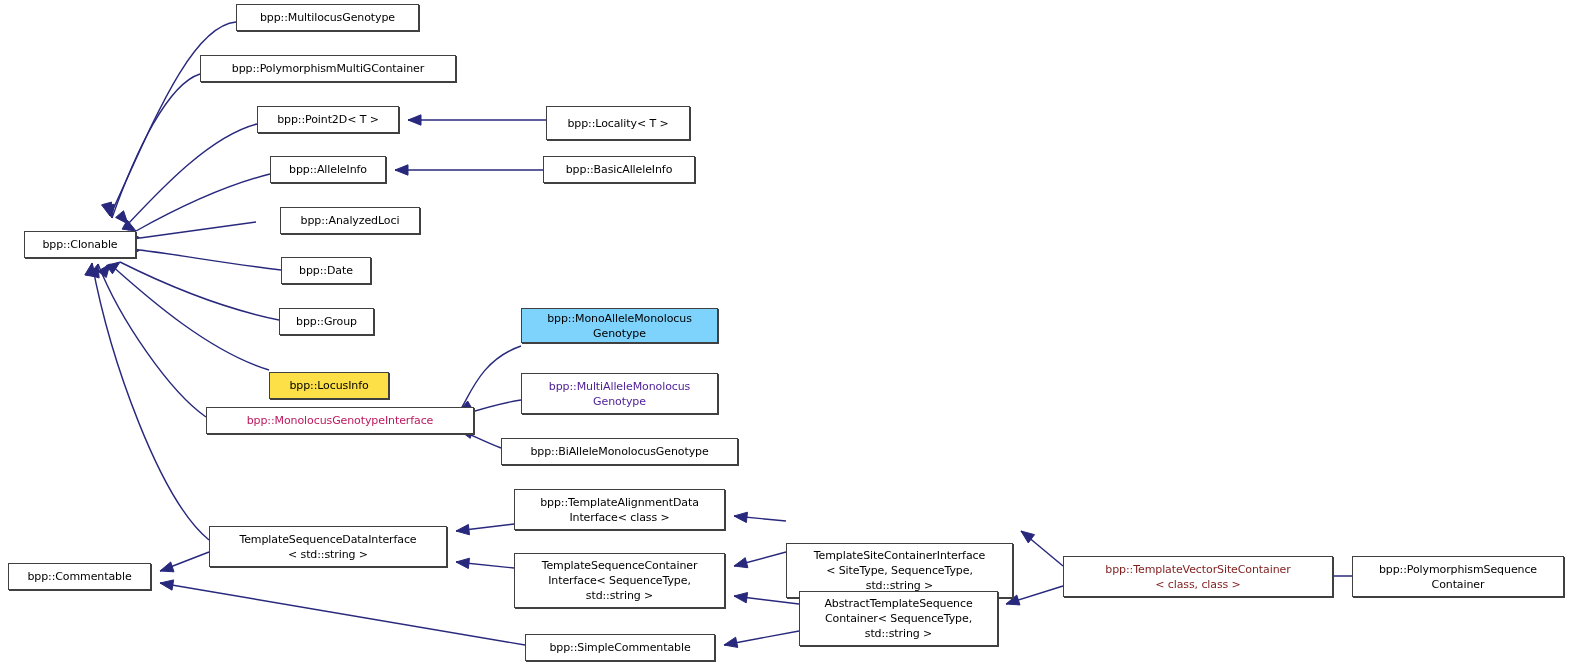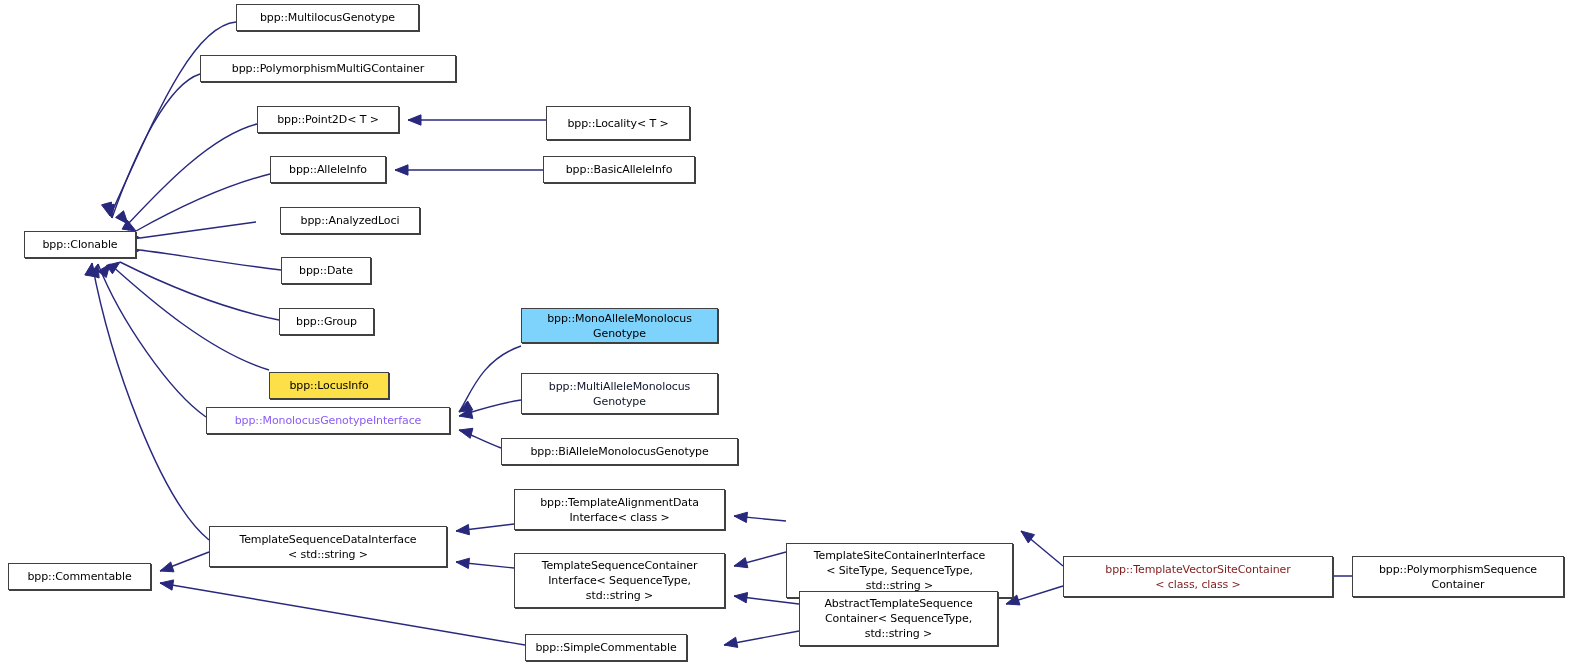--- a/index.html
+++ b/index.html
@@ -158,35 +158,35 @@
       <div class="node" style="left: 236px; top: 4px; width: 183px; height: 27px; background: rgb(255, 255, 255); border-color: rgb(64, 64, 64); color: rgb(0, 0, 0);">bpp::MultilocusGenotype</div>
       <div class="node" style="left: 200px; top: 55px; width: 256px; height: 27px; background: rgb(255, 255, 255); border-color: rgb(64, 64, 64); color: rgb(0, 0, 0);">bpp::PolymorphismMultiGContainer</div>
       <div class="node" style="left: 257px; top: 106px; width: 142px; height: 27px; background: rgb(255, 255, 255); border-color: rgb(64, 64, 64); color: rgb(0, 0, 0);">bpp::Point2D&lt; T &gt;</div>
       <div class="node" style="left: 546px; top: 106px; width: 144px; height: 34px; background: rgb(255, 255, 255); border-color: rgb(64, 64, 64); color: rgb(0, 0, 0);">bpp::Locality&lt; T &gt;</div>
       <div class="node" style="left: 270px; top: 156px; width: 116px; height: 27px; background: rgb(255, 255, 255); border-color: rgb(64, 64, 64); color: rgb(0, 0, 0);">bpp::AlleleInfo</div>
       <div class="node" style="left: 543px; top: 156px; width: 152px; height: 27px; background: rgb(255, 255, 255); border-color: rgb(64, 64, 64); color: rgb(0, 0, 0);">bpp::BasicAlleleInfo</div>
       <div class="node" style="left: 256px; top: 207px; width: 140px; height: 27px; background: rgb(255, 255, 255); border-color: rgb(64, 64, 64); color: rgb(0, 0, 0); margin-left: 24px;">bpp::AnalyzedLoci</div>
       <div class="node" style="left: 281px; top: 257px; width: 90px; height: 27px; background: rgb(255, 255, 255); border-color: rgb(64, 64, 64); color: rgb(0, 0, 0);">bpp::Date</div>
       <div class="node" style="left: 279px; top: 308px; width: 95px; height: 27px; background: rgb(255, 255, 255); border-color: rgb(64, 64, 64); color: rgb(0, 0, 0);">bpp::Group</div>
       <div class="node" style="left: 269px; top: 372px; width: 120px; height: 27px; background: #fde047; border-color: rgb(64, 64, 64); color: rgb(0, 0, 0);">bpp::LocusInfo</div>
-      <div class="node" style="left: 206px; top: 407px; width: 244px; height: 27px; background: rgb(255, 255, 255); border-color: rgb(64, 64, 64); color: #8b5cf6;">bpp::MonolocusGenotypeInterface</div>
+      <div class="node" style="left: 206px; top: 407px; width: 268px; height: 27px; background: rgb(255, 255, 255); border-color: rgb(64, 64, 64); color: #be185d;">bpp::MonolocusGenotypeInterface</div>
       <div class="node" style="left: 521px; top: 308px; width: 197px; height: 35px; background: #7dd3fc; border-color: rgb(64, 64, 64); color: rgb(0, 0, 0); text-align: center;">bpp::MonoAlleleMonolocus
 Genotype</div>
-      <div class="node" style="left: 521px; top: 373px; width: 197px; height: 41px; background: rgb(255, 255, 255); border-color: rgb(64, 64, 64); color: #0f172a;">bpp::MultiAlleleMonolocus
+      <div class="node" style="left: 521px; top: 373px; width: 197px; height: 41px; background: rgb(255, 255, 255); border-color: rgb(64, 64, 64); color: #4c1d95;">bpp::MultiAlleleMonolocus
 Genotype</div>
       <div class="node" style="left: 501px; top: 438px; width: 237px; height: 27px; background: rgb(255, 255, 255); border-color: rgb(64, 64, 64); color: rgb(0, 0, 0);">bpp::BiAlleleMonolocusGenotype</div>
       <div class="node" style="left: 209px; top: 526px; width: 238px; height: 41px; background: rgb(255, 255, 255); border-color: rgb(64, 64, 64); color: rgb(0, 0, 0);">TemplateSequenceDataInterface
 &lt; std::string &gt;</div>
       <div class="node" style="left: 8px; top: 563px; width: 143px; height: 27px; background: rgb(255, 255, 255); border-color: rgb(64, 64, 64); color: rgb(0, 0, 0);">bpp::Commentable</div>
       <div class="node" style="left: 514px; top: 489px; width: 211px; height: 41px; background: rgb(255, 255, 255); border-color: rgb(64, 64, 64); color: rgb(0, 0, 0);">bpp::TemplateAlignmentData
 Interface&lt; class &gt;</div>
       <div class="node" style="left: 514px; top: 553px; width: 211px; height: 55px; background: rgb(255, 255, 255); border-color: rgb(64, 64, 64); color: rgb(0, 0, 0);">TemplateSequenceContainer
 Interface&lt; SequenceType,
 std::string &gt;</div>
-      <div class="node" style="left: 525px; top: 634px; width: 162px; height: 27px; background: rgb(255, 255, 255); border-color: rgb(64, 64, 64); color: rgb(0, 0, 0);">bpp::SimpleCommentable</div>
+      <div class="node" style="left: 525px; top: 634px; width: 190px; height: 27px; background: rgb(255, 255, 255); border-color: rgb(64, 64, 64); color: rgb(0, 0, 0);">bpp::SimpleCommentable</div>
       <div class="node" style="left: 786px; top: 511px; width: 227px; height: 55px; background: rgb(255, 255, 255); border-color: rgb(64, 64, 64); color: rgb(0, 0, 0); margin-top: 32px;">TemplateSiteContainerInterface
 &lt; SiteType, SequenceType,
 std::string &gt;</div>
       <div class="node" style="left: 799px; top: 591px; width: 199px; height: 55px; background: rgb(255, 255, 255); border-color: rgb(64, 64, 64); color: rgb(0, 0, 0);">AbstractTemplateSequence
 Container&lt; SequenceType,
 std::string &gt;</div>
       <div class="node" style="left: 1063px; top: 556px; width: 270px; height: 41px; background: rgb(255, 255, 255); border-color: rgb(64, 64, 64); color: #7f1d1d;">bpp::TemplateVectorSiteContainer
 &lt; class, class &gt;</div>
       <div class="node" style="left: 1352px; top: 556px; width: 212px; height: 41px; background: rgb(255, 255, 255); border-color: rgb(64, 64, 64); color: rgb(0, 0, 0);">bpp::PolymorphismSequence
 Container</div>

